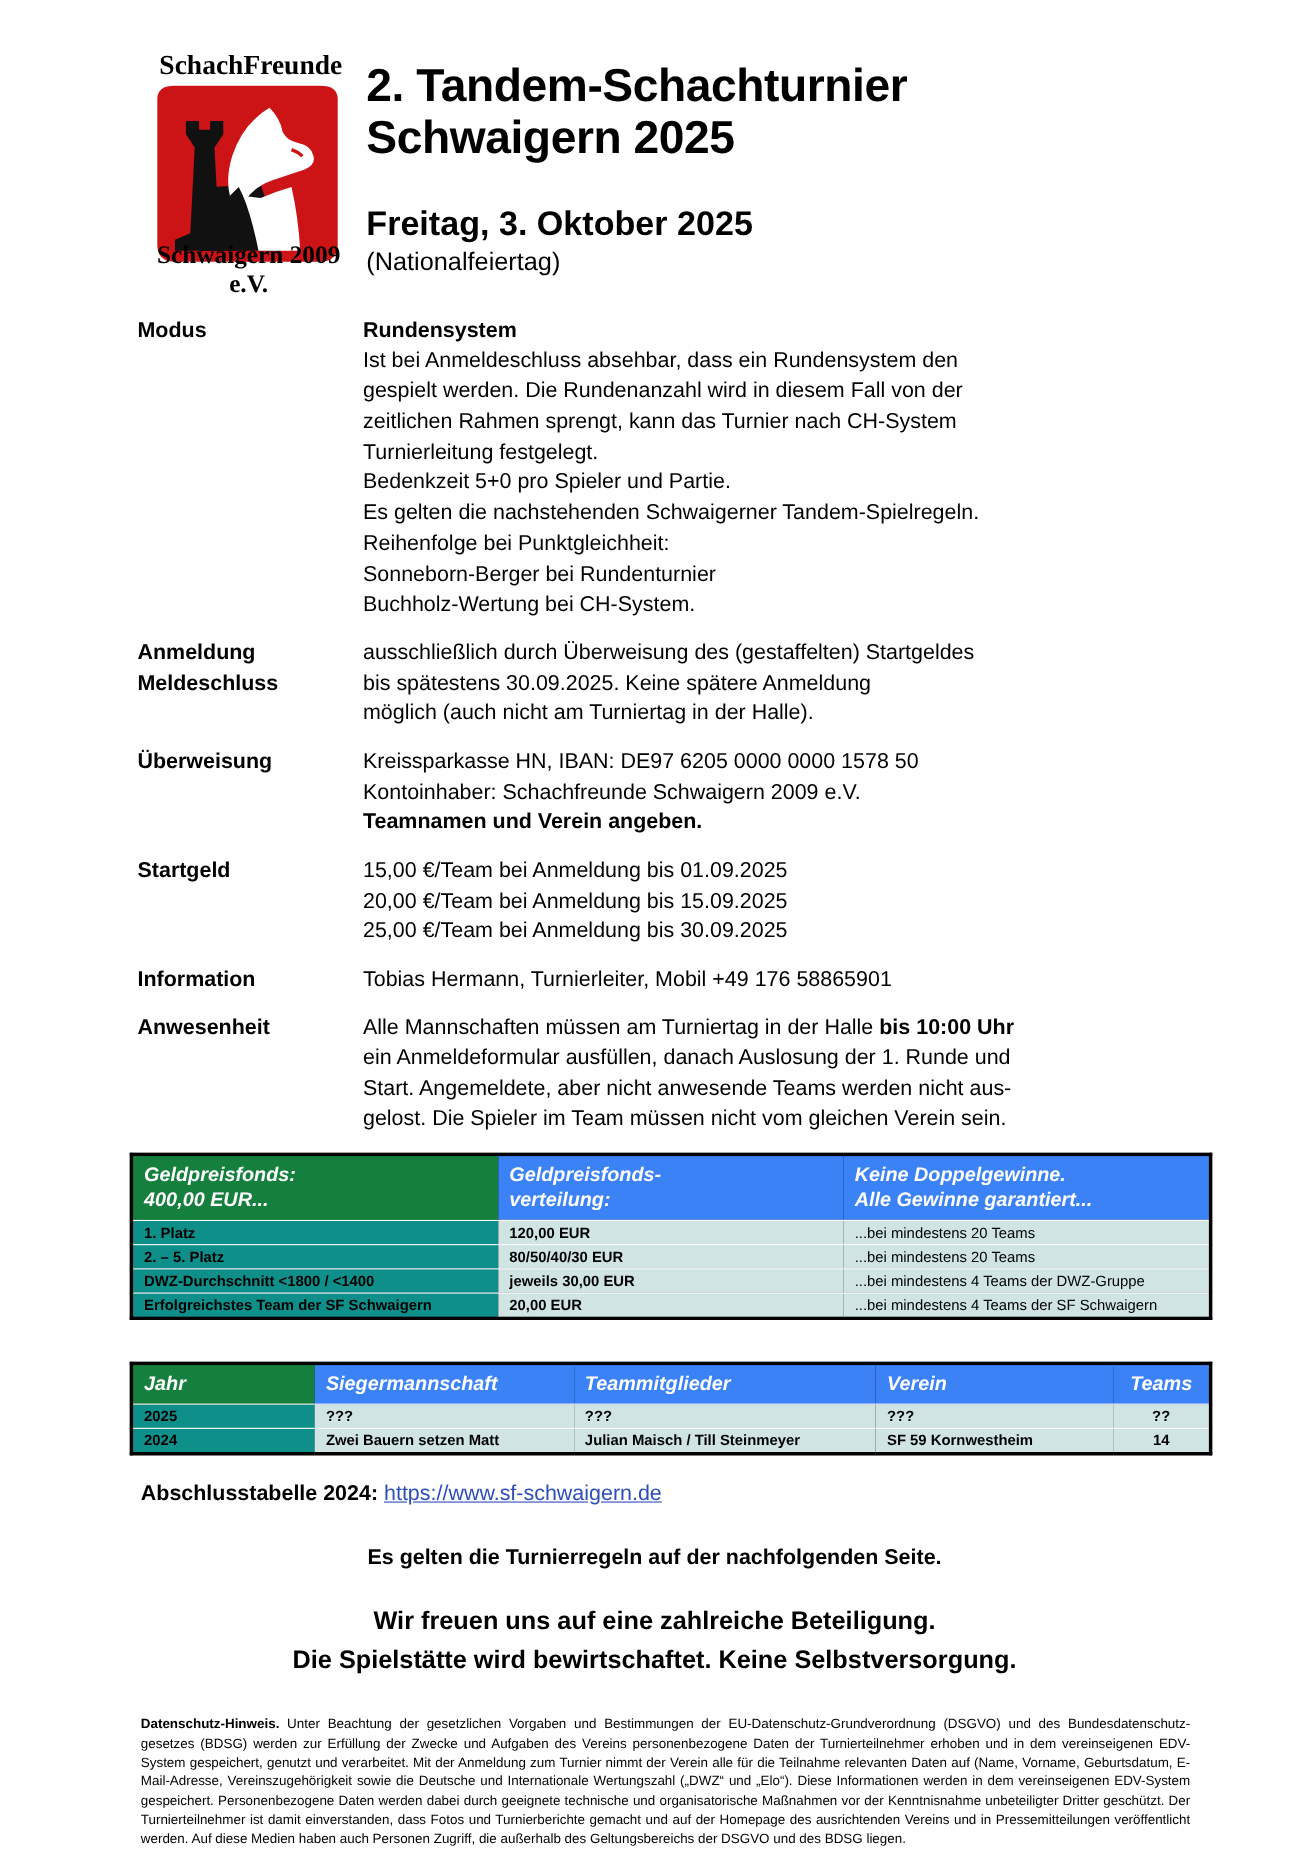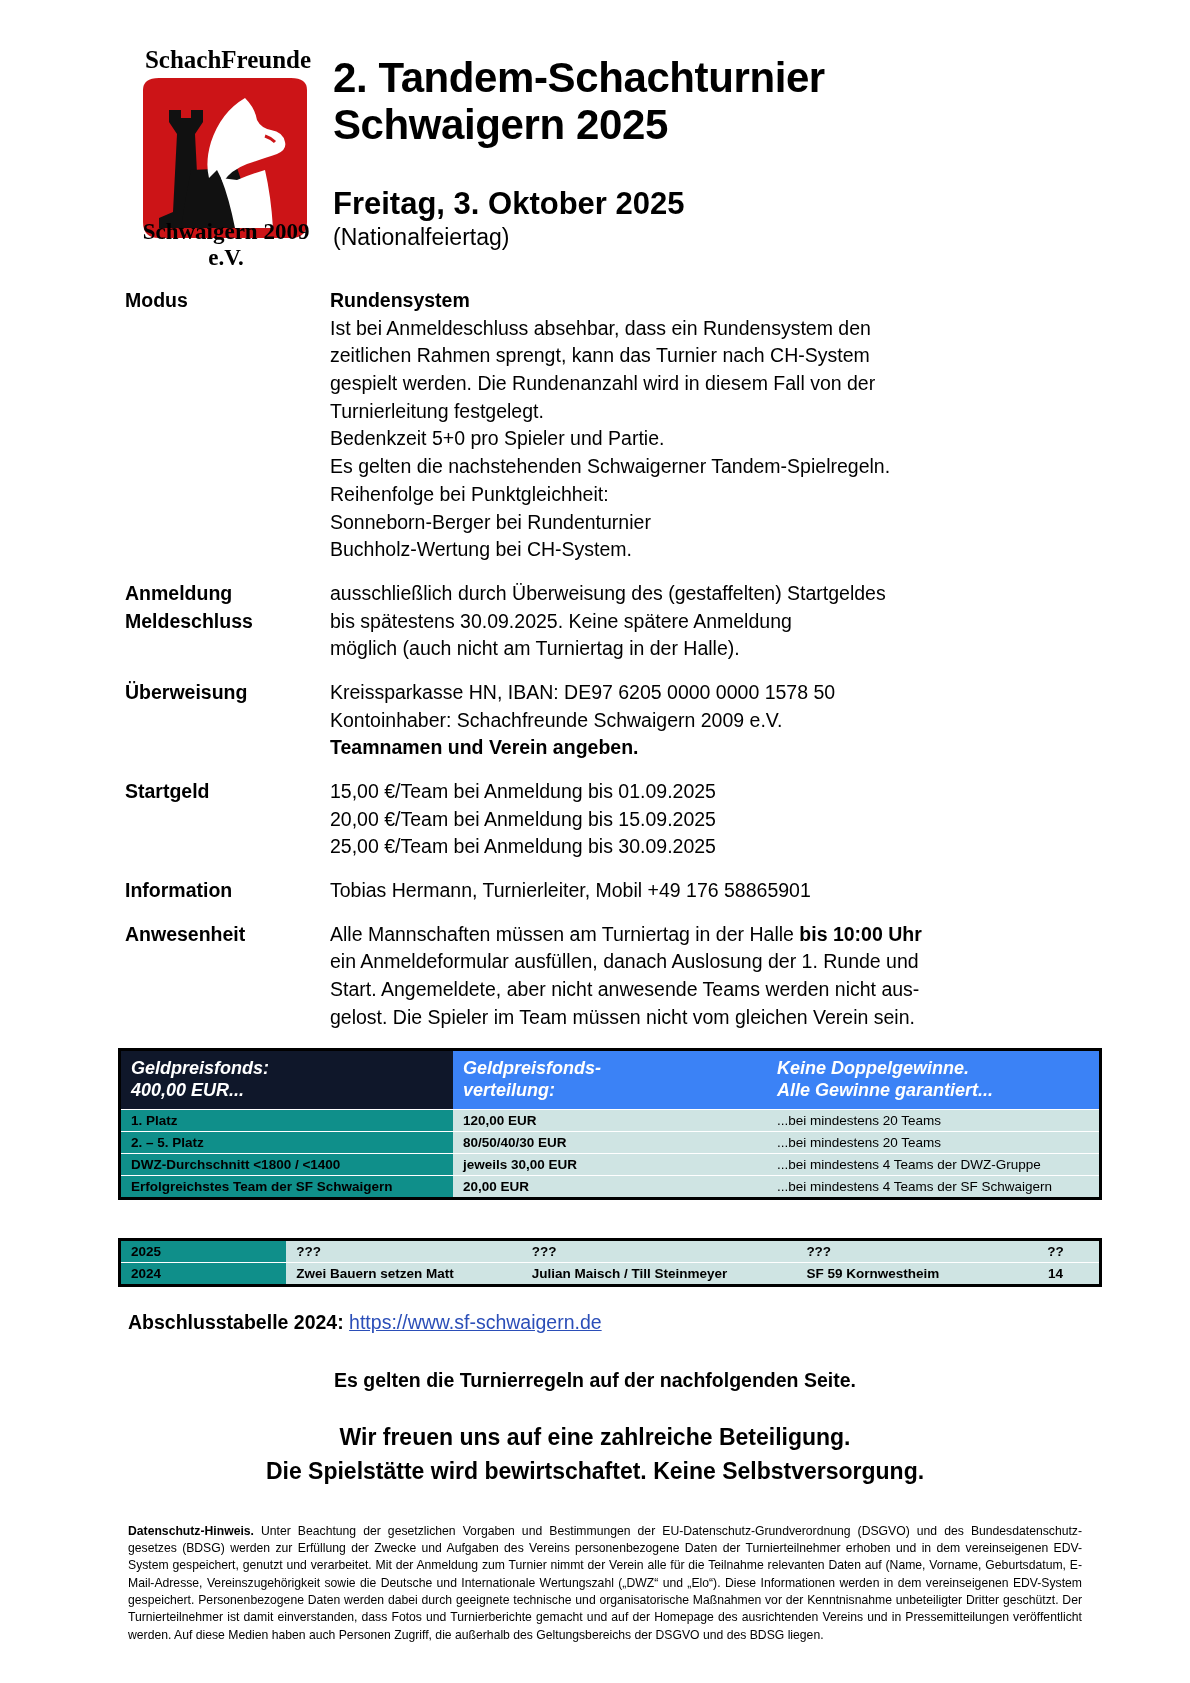--- a/index.html
+++ b/index.html
@@ -101,21 +101,21 @@
     background: #000000;
     border: 3px solid #000000;
     table-layout: fixed;
   }
   table.grid td, table.grid th {
     padding: 2px 6px;
     vertical-align: middle;
     text-align: left;
   }
   .hdr-black {
-    background: #0f172a;
+    background: #15803d;
     color: #ffffff;
     font-style: italic;
     font-weight: bold;
     font-size: 18px;
     line-height: 1.25;
     padding: 6px 10px 7px 10px !important;
   }
   .hdr-teal {
     background: #3b82f6;
     color: #ffffff;
@@ -231,22 +231,22 @@
   </div>
 
   <div class="info" id="info-section">
       <div class="info-row">
         <div class="info-label">
           <span>Modus</span>
         </div>
         <div class="info-value">
           <span class="ln bold">Rundensystem</span>
           <span class="ln">Ist bei Anmeldeschluss absehbar, dass ein Rundensystem den</span>
+          <span class="ln">gespielt werden. Die Rundenanzahl wird in diesem Fall von der</span>
           <span class="ln">zeitlichen Rahmen sprengt, kann das Turnier nach CH-System</span>
-          <span class="ln">gespielt werden. Die Rundenanzahl wird in diesem Fall von der</span>
           <span class="ln">Turnierleitung festgelegt.</span>
           <span class="ln">Bedenkzeit 5+0 pro Spieler und Partie.</span>
           <span class="ln">Es gelten die nachstehenden Schwaigerner Tandem-Spielregeln.</span>
           <span class="ln">Reihenfolge bei Punktgleichheit:</span>
           <span class="ln">Sonneborn-Berger bei Rundenturnier</span>
           <span class="ln">Buchholz-Wertung bei CH-System.</span>
         </div>
       </div>
       <div class="info-row">
         <div class="info-label">
@@ -339,20 +339,27 @@
     <table class="grid">
       <colgroup>
         <col style="width:17%">
           <col style="width:24%">
           <col style="width:28%">
           <col style="width:22%">
           <col style="width:9%">
       </colgroup>
       <tbody id="winners-table-body">
           <tr>
+            <td class="hdr-black">Jahr</td>
+            <td class="hdr-teal">Siegermannschaft</td>
+            <td class="hdr-teal">Teammitglieder</td>
+            <td class="hdr-teal">Verein</td>
+            <td class="hdr-teal ctr">Teams</td>
+          </tr>
+          <tr>
             <td class="cell-teal">2025</td>
             <td class="cell-light">???</td>
             <td class="cell-light">???</td>
             <td class="cell-light">???</td>
             <td class="cell-light ctr">??</td>
           </tr>
           <tr>
             <td class="cell-teal">2024</td>
             <td class="cell-light">Zwei Bauern setzen Matt</td>
             <td class="cell-light">Julian Maisch / Till Steinmeyer</td>

